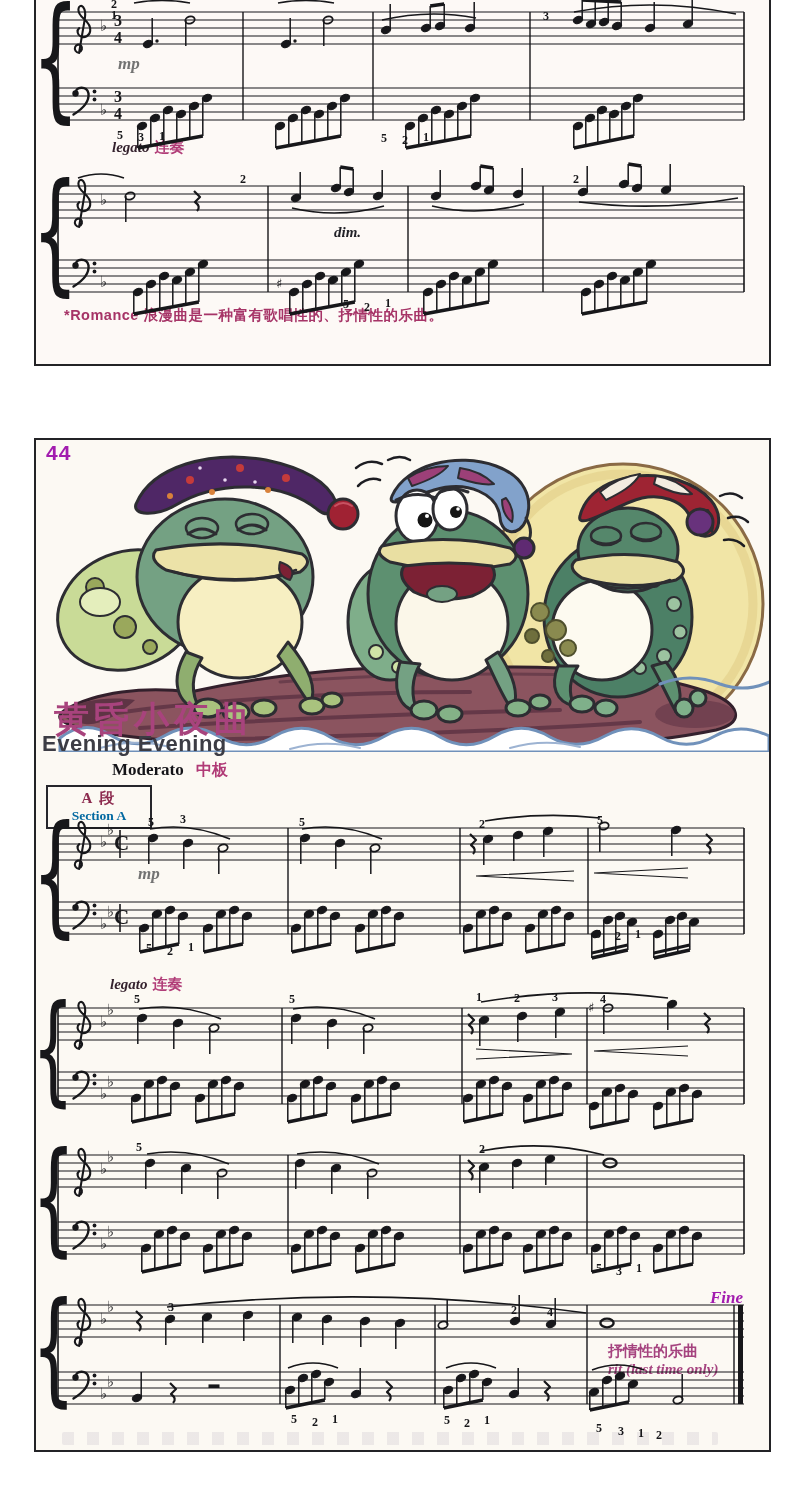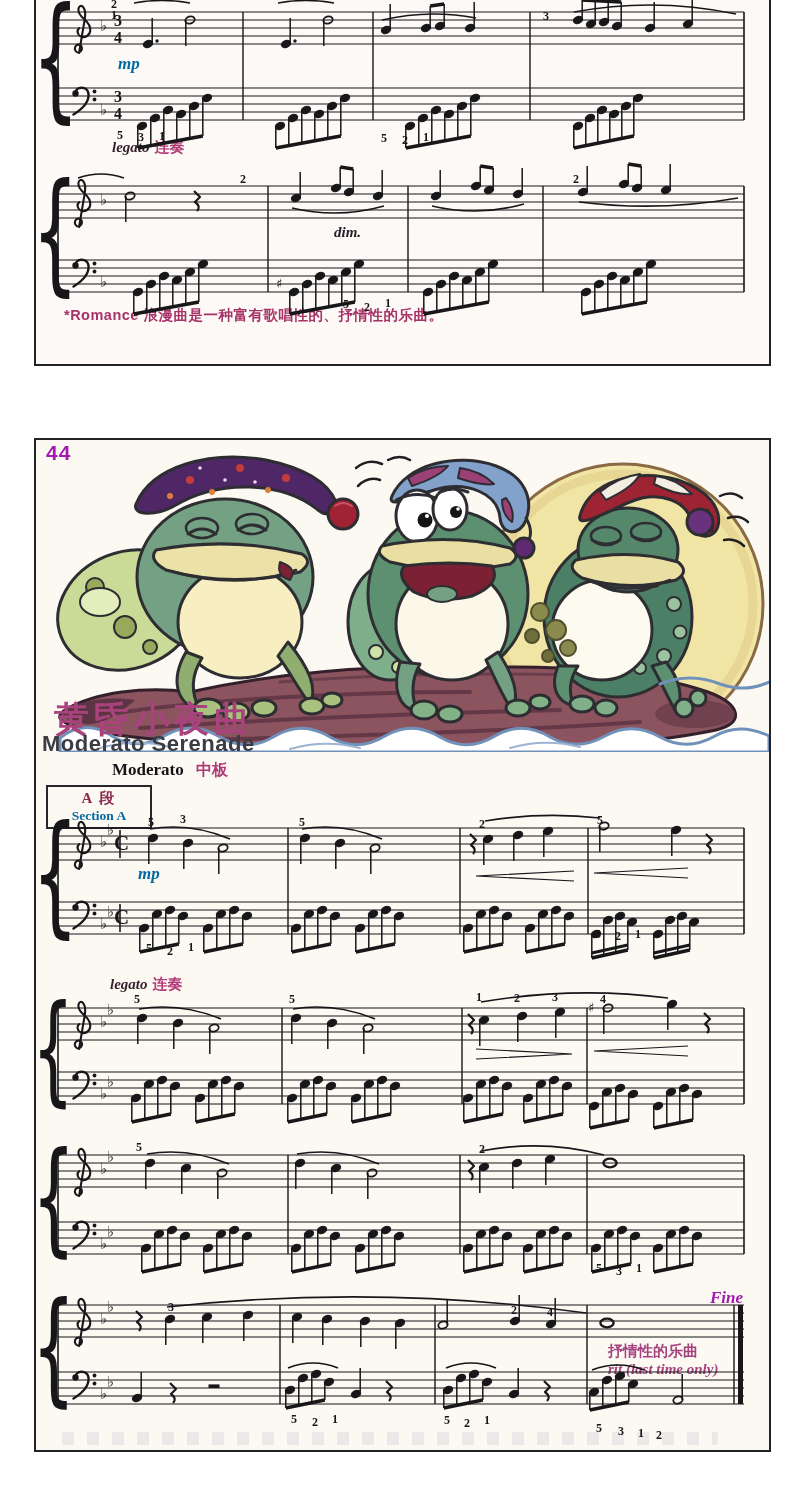--- a/index.html
+++ b/index.html
@@ -15,21 +15,21 @@
   #page-number{left:46px;top:441px;font:800 21px "Liberation Sans",sans-serif;color:#a21caf;letter-spacing:1px;}
   #title-cn{left:42px;top:684px;font:700 35px "Liberation Sans",sans-serif;color:#a8437d;letter-spacing:5px;margin:12px;}
   #title-en{left:42px;top:731px;font:600 22px "Liberation Sans",sans-serif;color:#3c3c44;letter-spacing:0.5px;}
   #tempo{left:112px;top:760px;font:700 17px "Liberation Serif",serif;color:#141418;}
   #tempo-cn{left:196px;top:760px;font:700 16px "Liberation Sans",sans-serif;color:#b03a76;}
   #section-box{left:46px;top:785px;width:102px;border:2px solid #26262b;background:#fcf9f3;
                text-align:center;padding:2px 0 3px 0;}
   .sec-cn{font:700 15px "Liberation Serif",serif;color:#8c2a4e;letter-spacing:2px;}
   .sec-en{font:700 13.5px "Liberation Serif",serif;color:#0369a1;}
   #footnote{left:64px;top:306px;font:700 14.5px "Liberation Sans",sans-serif;color:#a63467;letter-spacing:0.5px;}
-  .dyn{font:italic 700 17px "Liberation Serif",serif;color:#0369a1;}
+  .dyn{font:italic 700 17px "Liberation Serif",serif;color:#737373;}
   #mp-top{left:118px;top:54px;}
   #mp-bot{left:138px;top:864px;}
   .leg{font:italic 700 15px "Liberation Serif",serif;color:#35222e;}
   .legcn{font:700 15px "Liberation Sans",sans-serif;color:#b13d78;margin-left:5px;}
   #legato-top{left:112px;top:138px;}
   #legato-bot{left:110px;top:947px;margin-top:28px;}
   #dim{left:334px;top:224px;font:italic 700 15px "Liberation Serif",serif;color:#222228;}
   #fine{left:710px;top:1288px;font:italic 700 17px "Liberation Serif",serif;color:#a21caf;}
   #repeat-cn{left:608px;top:1342px;font:700 15px "Liberation Sans",sans-serif;color:#a5437f;}
   #rit{left:608px;top:1361px;font:italic 700 15px "Liberation Serif",serif;color:#a5437f;}
@@ -186,21 +186,21 @@
     <g>
       <path d="M20,286 Q45,266 72,284 Q98,300 126,283 Q152,268 180,285 Q207,301 235,284 Q262,268 290,285 Q317,301 345,284 Q372,268 400,285 Q427,301 455,284 Q482,268 510,285 Q537,300 565,284 Q592,269 620,285 Q647,300 675,284 Q700,270 729,284 L729,300 L20,300 Z" fill="#ffffff" stroke="#7091ba" stroke-width="3"></path>
       <path d="M620,232 Q650,220 680,232 Q705,241 729,230" fill="none" stroke="#7091ba" stroke-width="3"></path>
       <path d="M60,296 Q95,286 130,295 M250,297 Q285,287 320,296 M470,296 Q505,286 540,295" fill="none" stroke="#9db3d2" stroke-width="2"></path>
     </g>
   </g>
 </svg>
 
 <div class="abs" id="page-number">44</div>
 <h1 class="abs" id="title-cn">黄昏小夜曲</h1>
-<div class="abs" id="title-en">Moderato Serenade</div>
+<div class="abs" id="title-en">Evening Evening</div>
 <div class="abs" id="tempo">Moderato</div>
 <div class="abs" id="tempo-cn">中板</div>
 <div class="abs" id="section-box">
   <div class="sec-cn">A 段</div>
   <div class="sec-en">Section A</div>
 </div>
 <div class="abs" id="footnote">*Romance 浪漫曲是一种富有歌唱性的、抒情性的乐曲。</div>
 <div class="abs dyn" id="mp-top">mp</div>
 <div class="abs" id="legato-top">
   <span class="leg">legato</span><span class="legcn">连奏</span>

